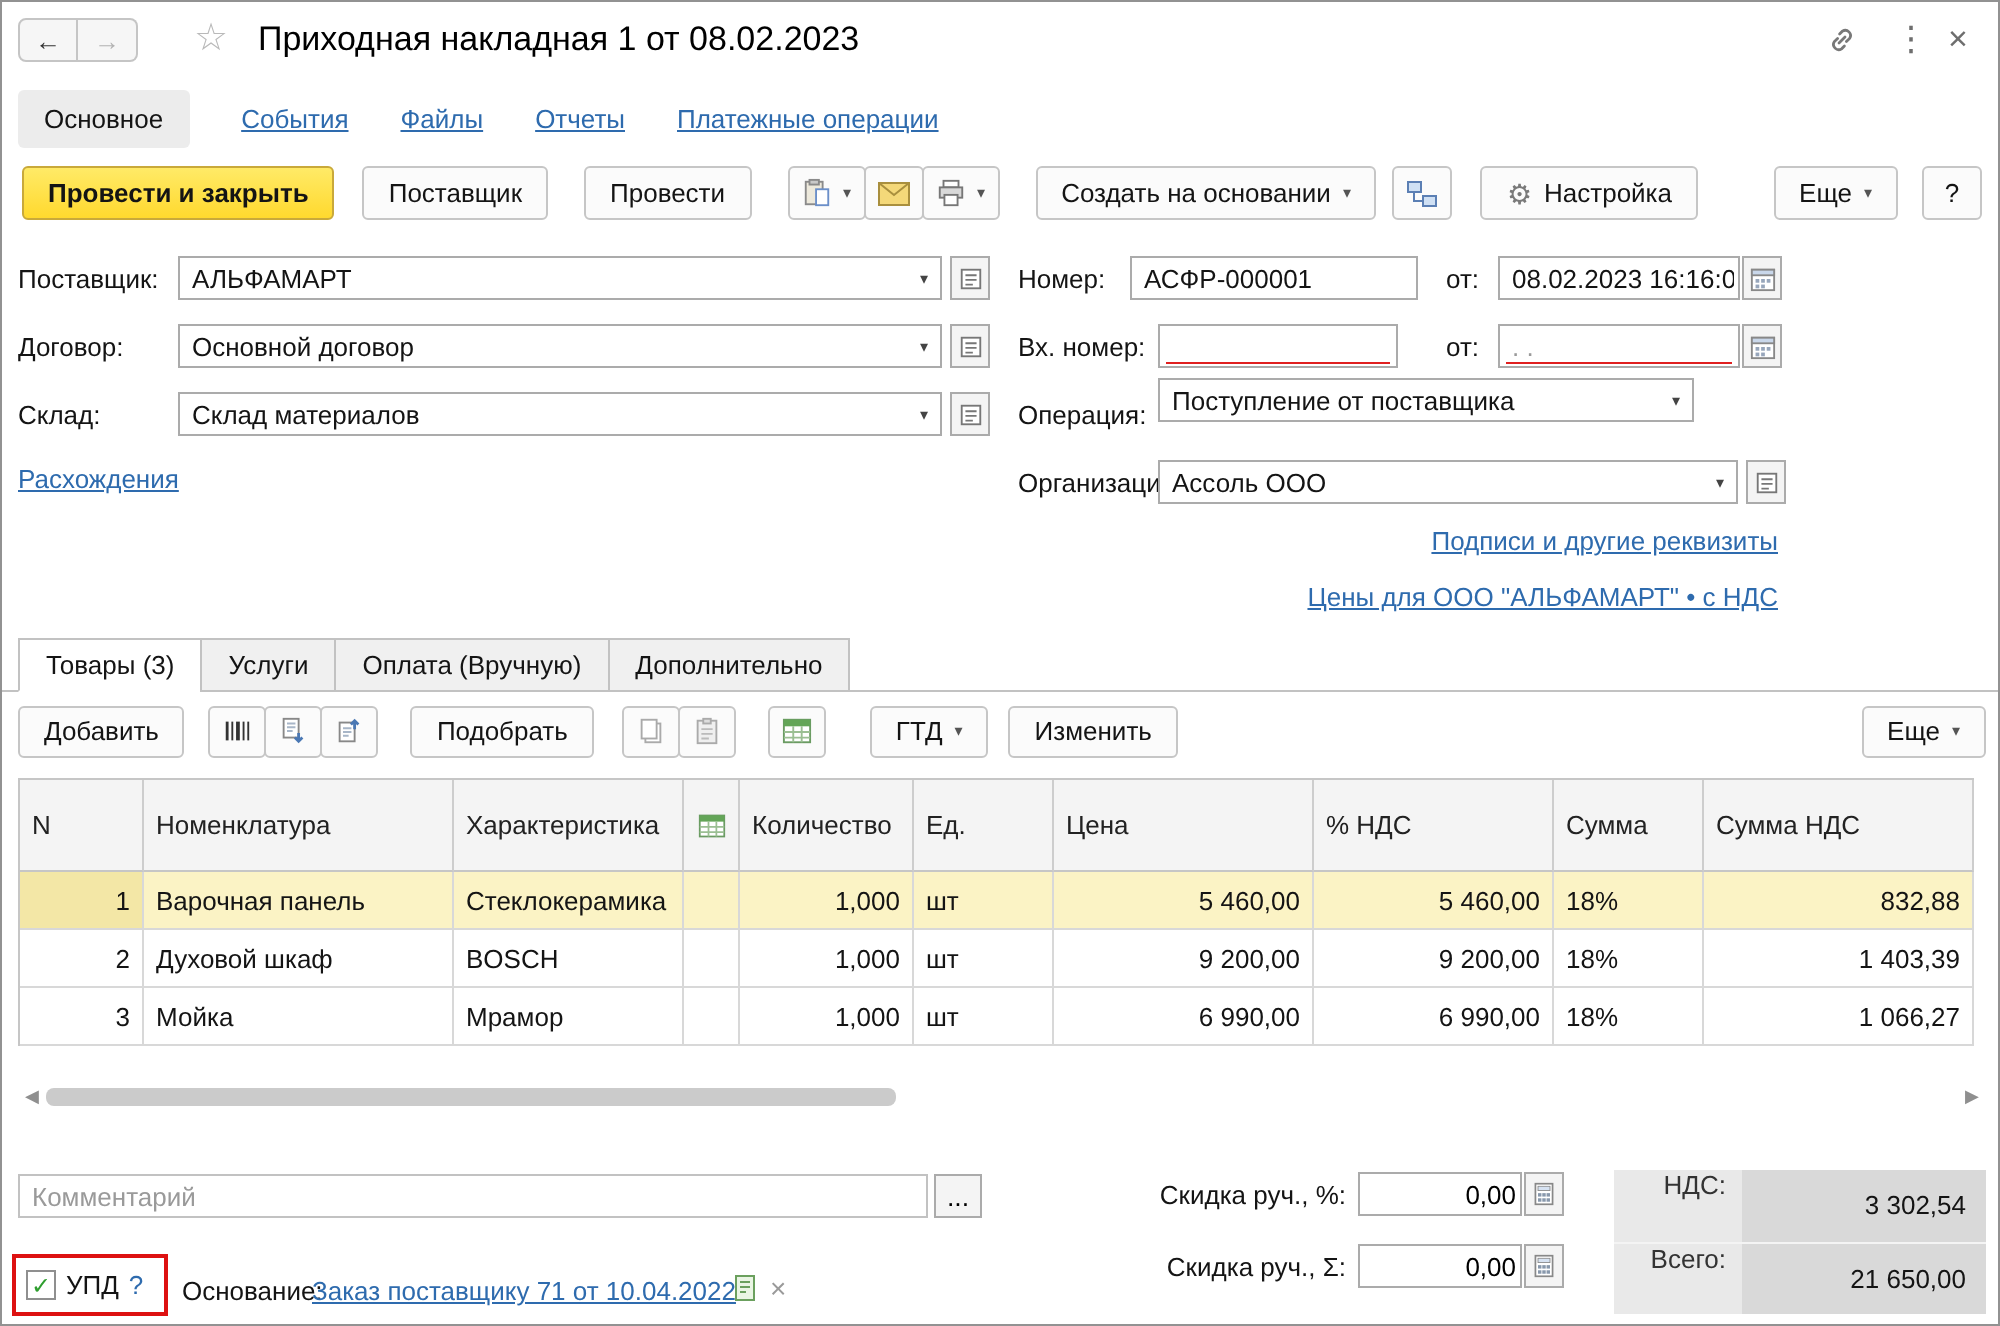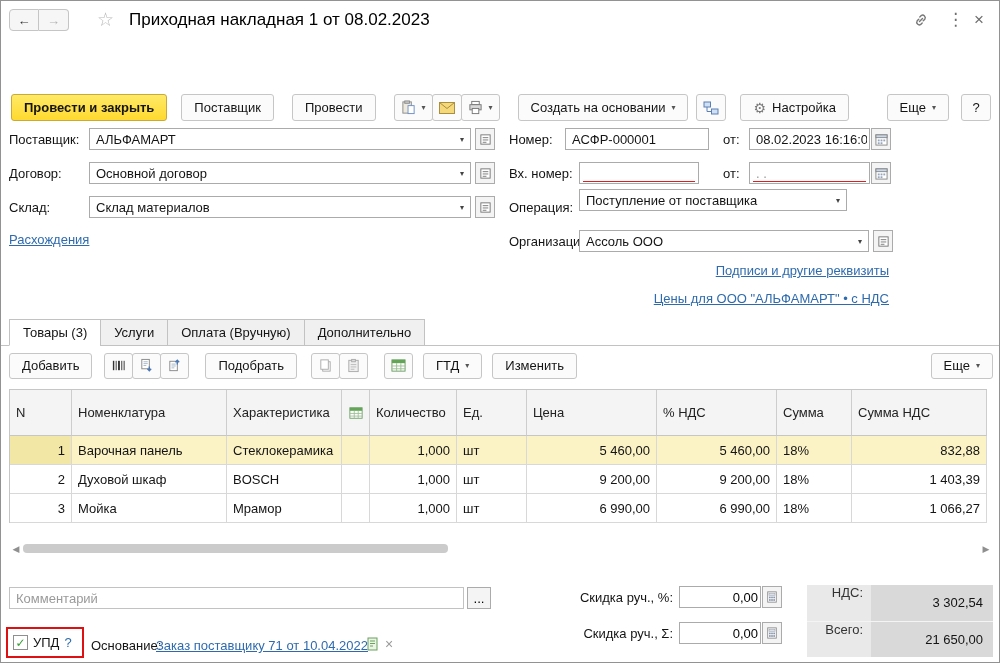--- a/index.html
+++ b/index.html
@@ -10,21 +10,21 @@
   .link{color:#2E6BAE;text-decoration:underline;cursor:pointer;white-space:nowrap}
   .lbl{white-space:nowrap}
   .title{font-size:17px;color:#000;white-space:nowrap}
   .navbtn{width:30px;height:22px;background:#F6F6F6;border:1px solid #C5C5C5;display:inline-flex;align-items:center;justify-content:center;font-size:13px;padding:0;cursor:pointer;color:#333}
   .navbtn.left{border-radius:4px 0 0 4px}
   .navbtn.right{border-radius:0 4px 4px 0;border-left:none;color:#B3B3B3}
   .star{font-size:19px;color:#B9B9B9;cursor:pointer}
   .tbico{font-size:16px;color:#6E6E6E;cursor:pointer;line-height:1}
   .navtabs{left:0;top:40px;width:1000px;height:37px;display:flex;align-items:center;gap:26px;padding:0 8px}
   .navtab-active{background:#ECECEC;border-radius:3px;padding:7px 13px;cursor:pointer;color:#141414}
-  .toolbar{left:0;top:82px;width:1000px;height:38px;display:flex;align-items:flex-end;padding:0 10px}
+  .toolbar{left:0;top:82px;width:1000px;height:38px;display:flex;align-items:flex-start;padding:0 10px}
   .btn{display:inline-flex;align-items:center;gap:6px;height:27px;padding:0 12px;background:#FBFBFB;border:1px solid #C6C6C6;border-radius:3px;font-size:13px;color:#141414;cursor:pointer;white-space:nowrap}
   .btn-yellow{background:linear-gradient(#FFEA67,#FFD92E);border-color:#C9A93A;font-weight:700}
   .caret{font-size:8px;color:#555;line-height:1}
   .iconbtn{padding:0 6px}
   .btngroup{display:inline-flex}
   .btngroup .btn+.btn{margin-left:-1px}
   .gearchar{font-size:14px;color:#7A7A7A;line-height:1}
   .field{height:22px;border:1px solid #ABABAB;background:#fff;display:flex;align-items:center;padding:0 2px 0 6px;overflow:hidden;position:absolute}
   .fval{flex:1;white-space:nowrap;overflow:hidden}
   .fph{color:#9A9A9A}
@@ -81,20 +81,27 @@
             <path d="M6.5 9.5 L9.5 6.5"></path>
             <path d="M5.8 7.2 L4.2 8.8 a2.6 2.6 0 0 0 3.6 3.6 L9.2 11"></path>
             <path d="M10.2 8.8 L11.8 7.2 a2.6 2.6 0 0 0 -3.6 -3.6 L6.8 5"></path>
           </g>
         </svg>
     </span>
     <span class="abs tbico" style="left:946px;top:10px;font-size:17px">⋮</span>
     <span class="abs tbico" style="left:973px;top:10px;font-size:17px">×</span>
   </div>
 
+  <div class="abs navtabs">
+    <div class="navtab-active"><span>Основное</span></div>
+    <a class="link">События</a>
+    <a class="link">Файлы</a>
+    <a class="link">Отчеты</a>
+    <a class="link">Платежные операции</a>
+  </div>
 
   <div class="abs toolbar">
     <button class="btn btn-yellow">
         <span>Провести и закрыть</span>
       </button>
     <button class="btn" style="margin-left:14px">
         <span>Поставщик</span>
       </button>
     <button class="btn" style="margin-left:18px">
         <span>Провести</span>
@@ -350,21 +357,21 @@
     </span>
     <button class="btn iconbtn" style="margin-left:16px;height:26px">
       <span>
           <svg width="15" height="15" viewBox="0 0 16 16">
             <rect x="1" y="2" width="14" height="12" fill="#fff" stroke="#6A9B62"></rect>
             <rect x="1" y="2" width="14" height="3.5" fill="#63A557"></rect>
             <path d="M1 8.5 h14 M1 11.5 h14 M6 5.5 v8.5 M10.5 5.5 v8.5" stroke="#9BBF93" fill="none"></path>
           </svg>
         </span>
     </button>
-    <button class="btn" style="margin-left:10px;height:26px">
+    <button class="btn" style="margin-left:22px;height:26px">
       <span>ГТД</span>
       <span class="caret">▾</span>
     </button>
     <button class="btn" style="margin-left:10px;height:26px">
         <span>Изменить</span>
       </button>
     <span style="flex:1"></span>
     <button class="btn" style="height:26px">
       <span>Еще</span>
       <span class="caret">▾</span>

